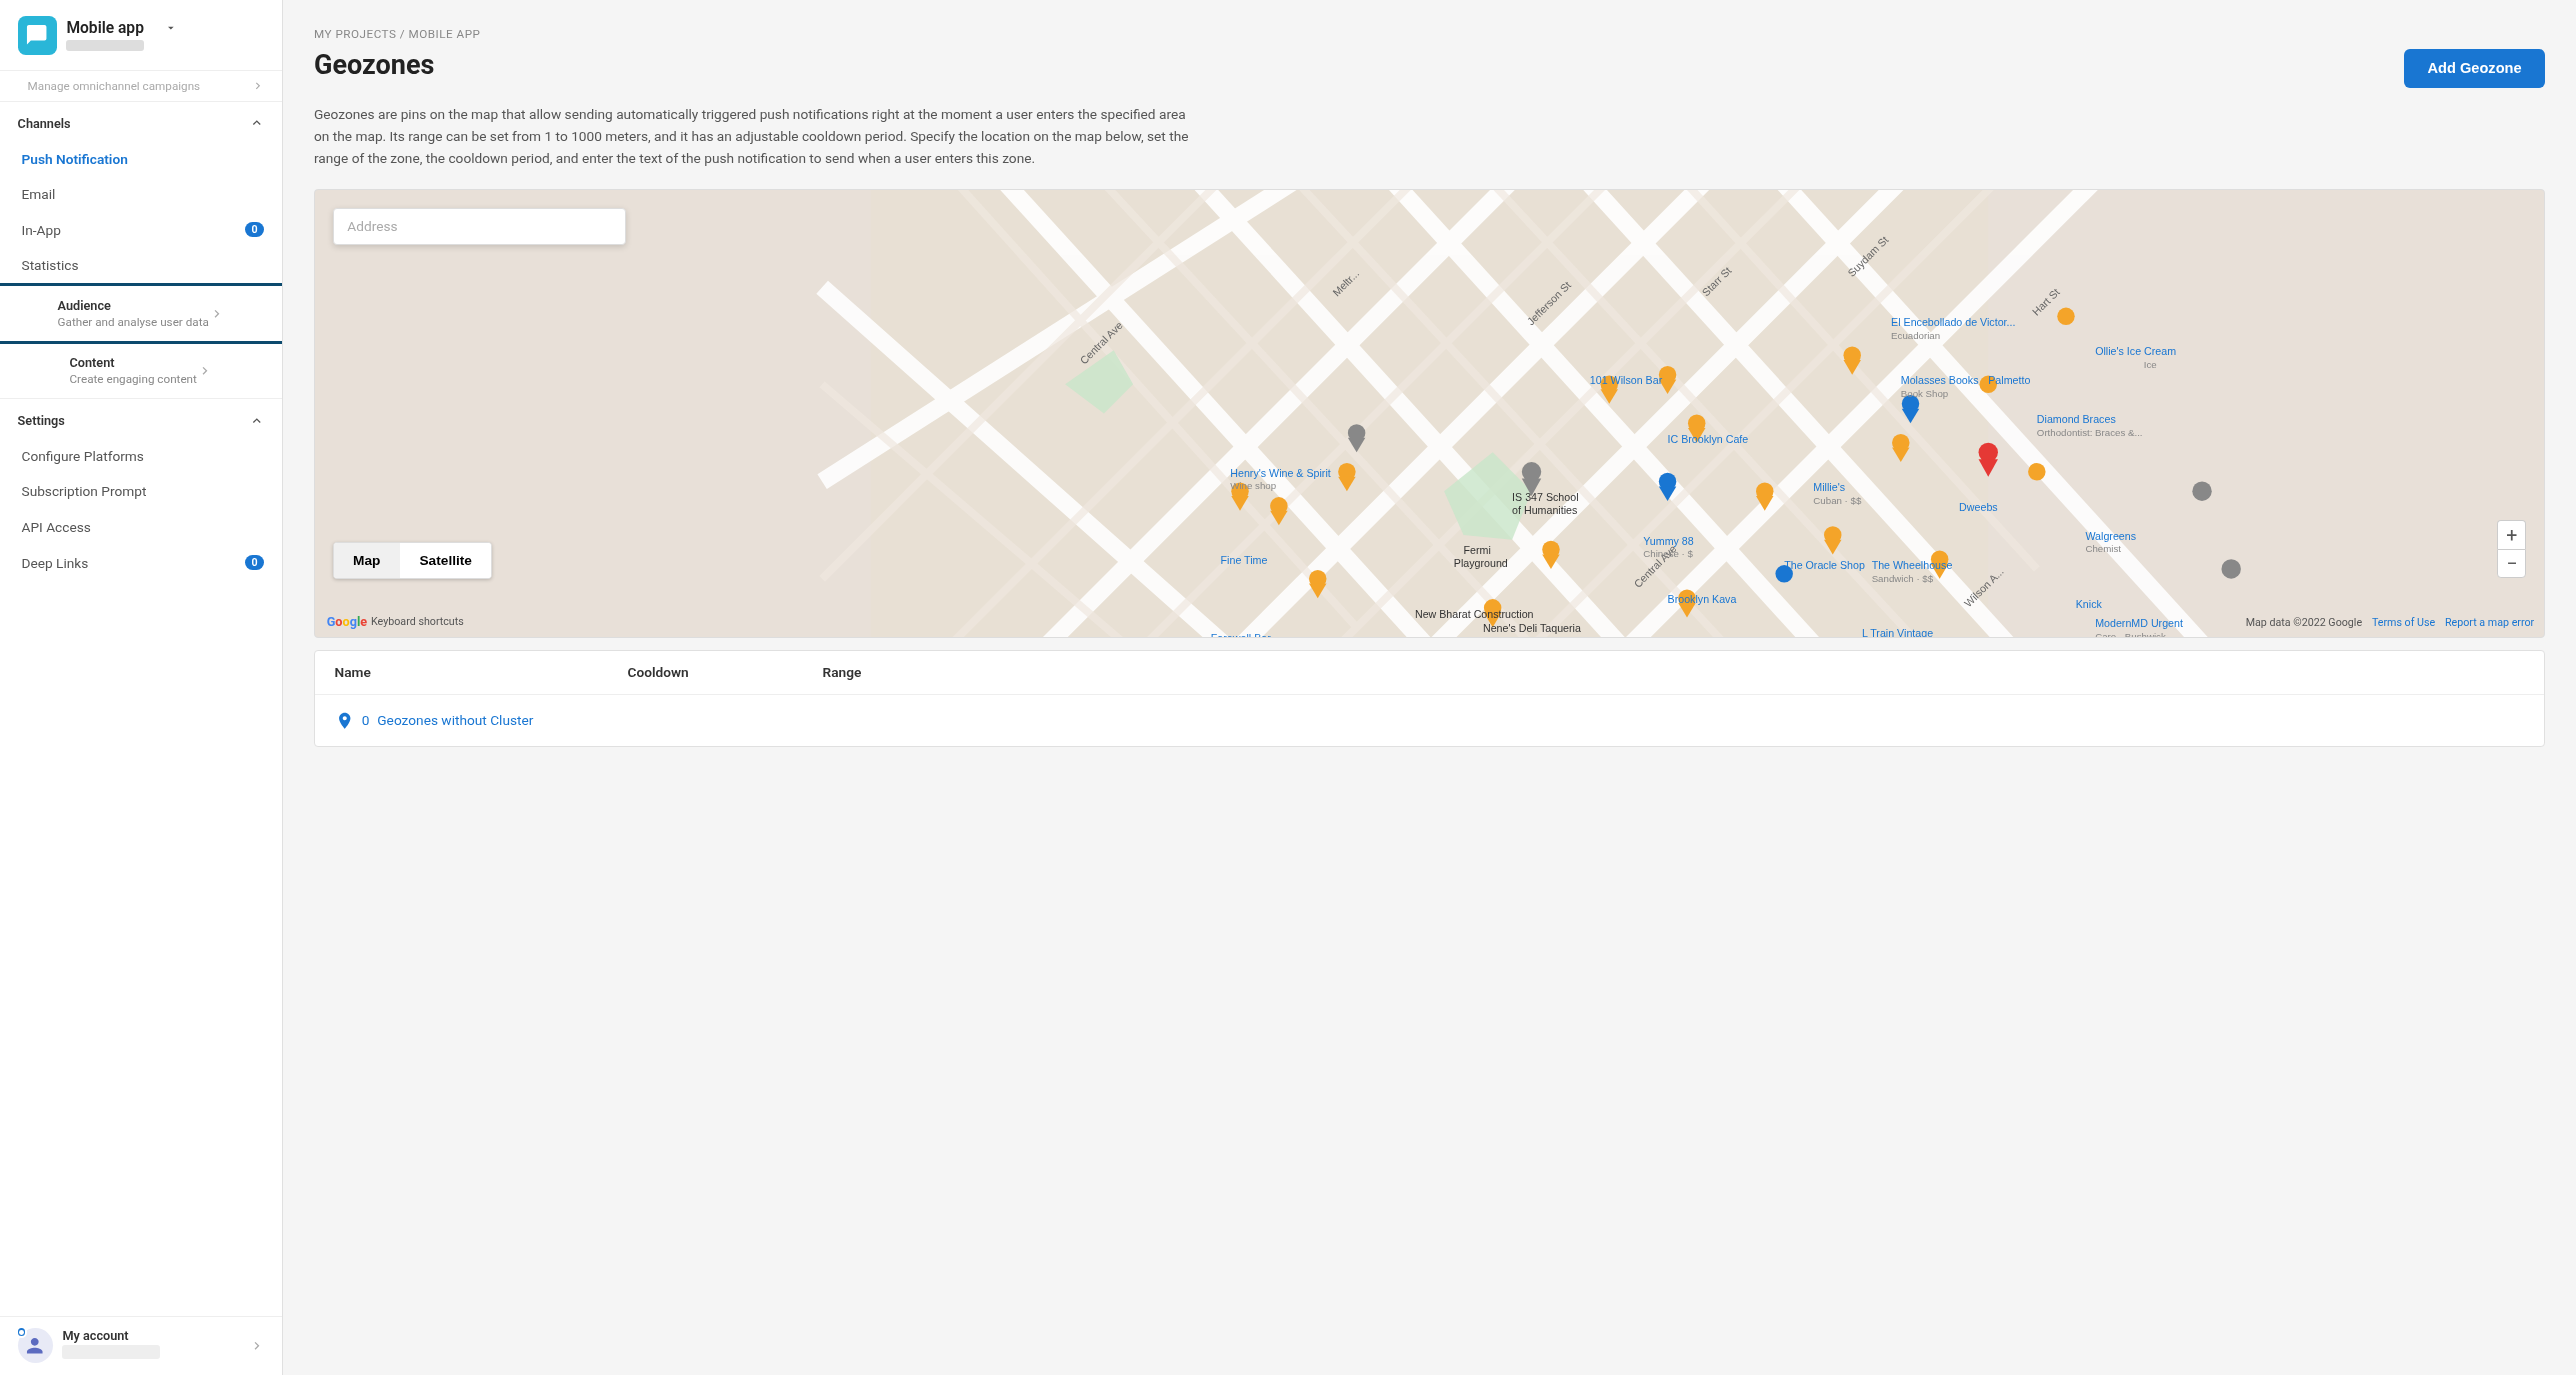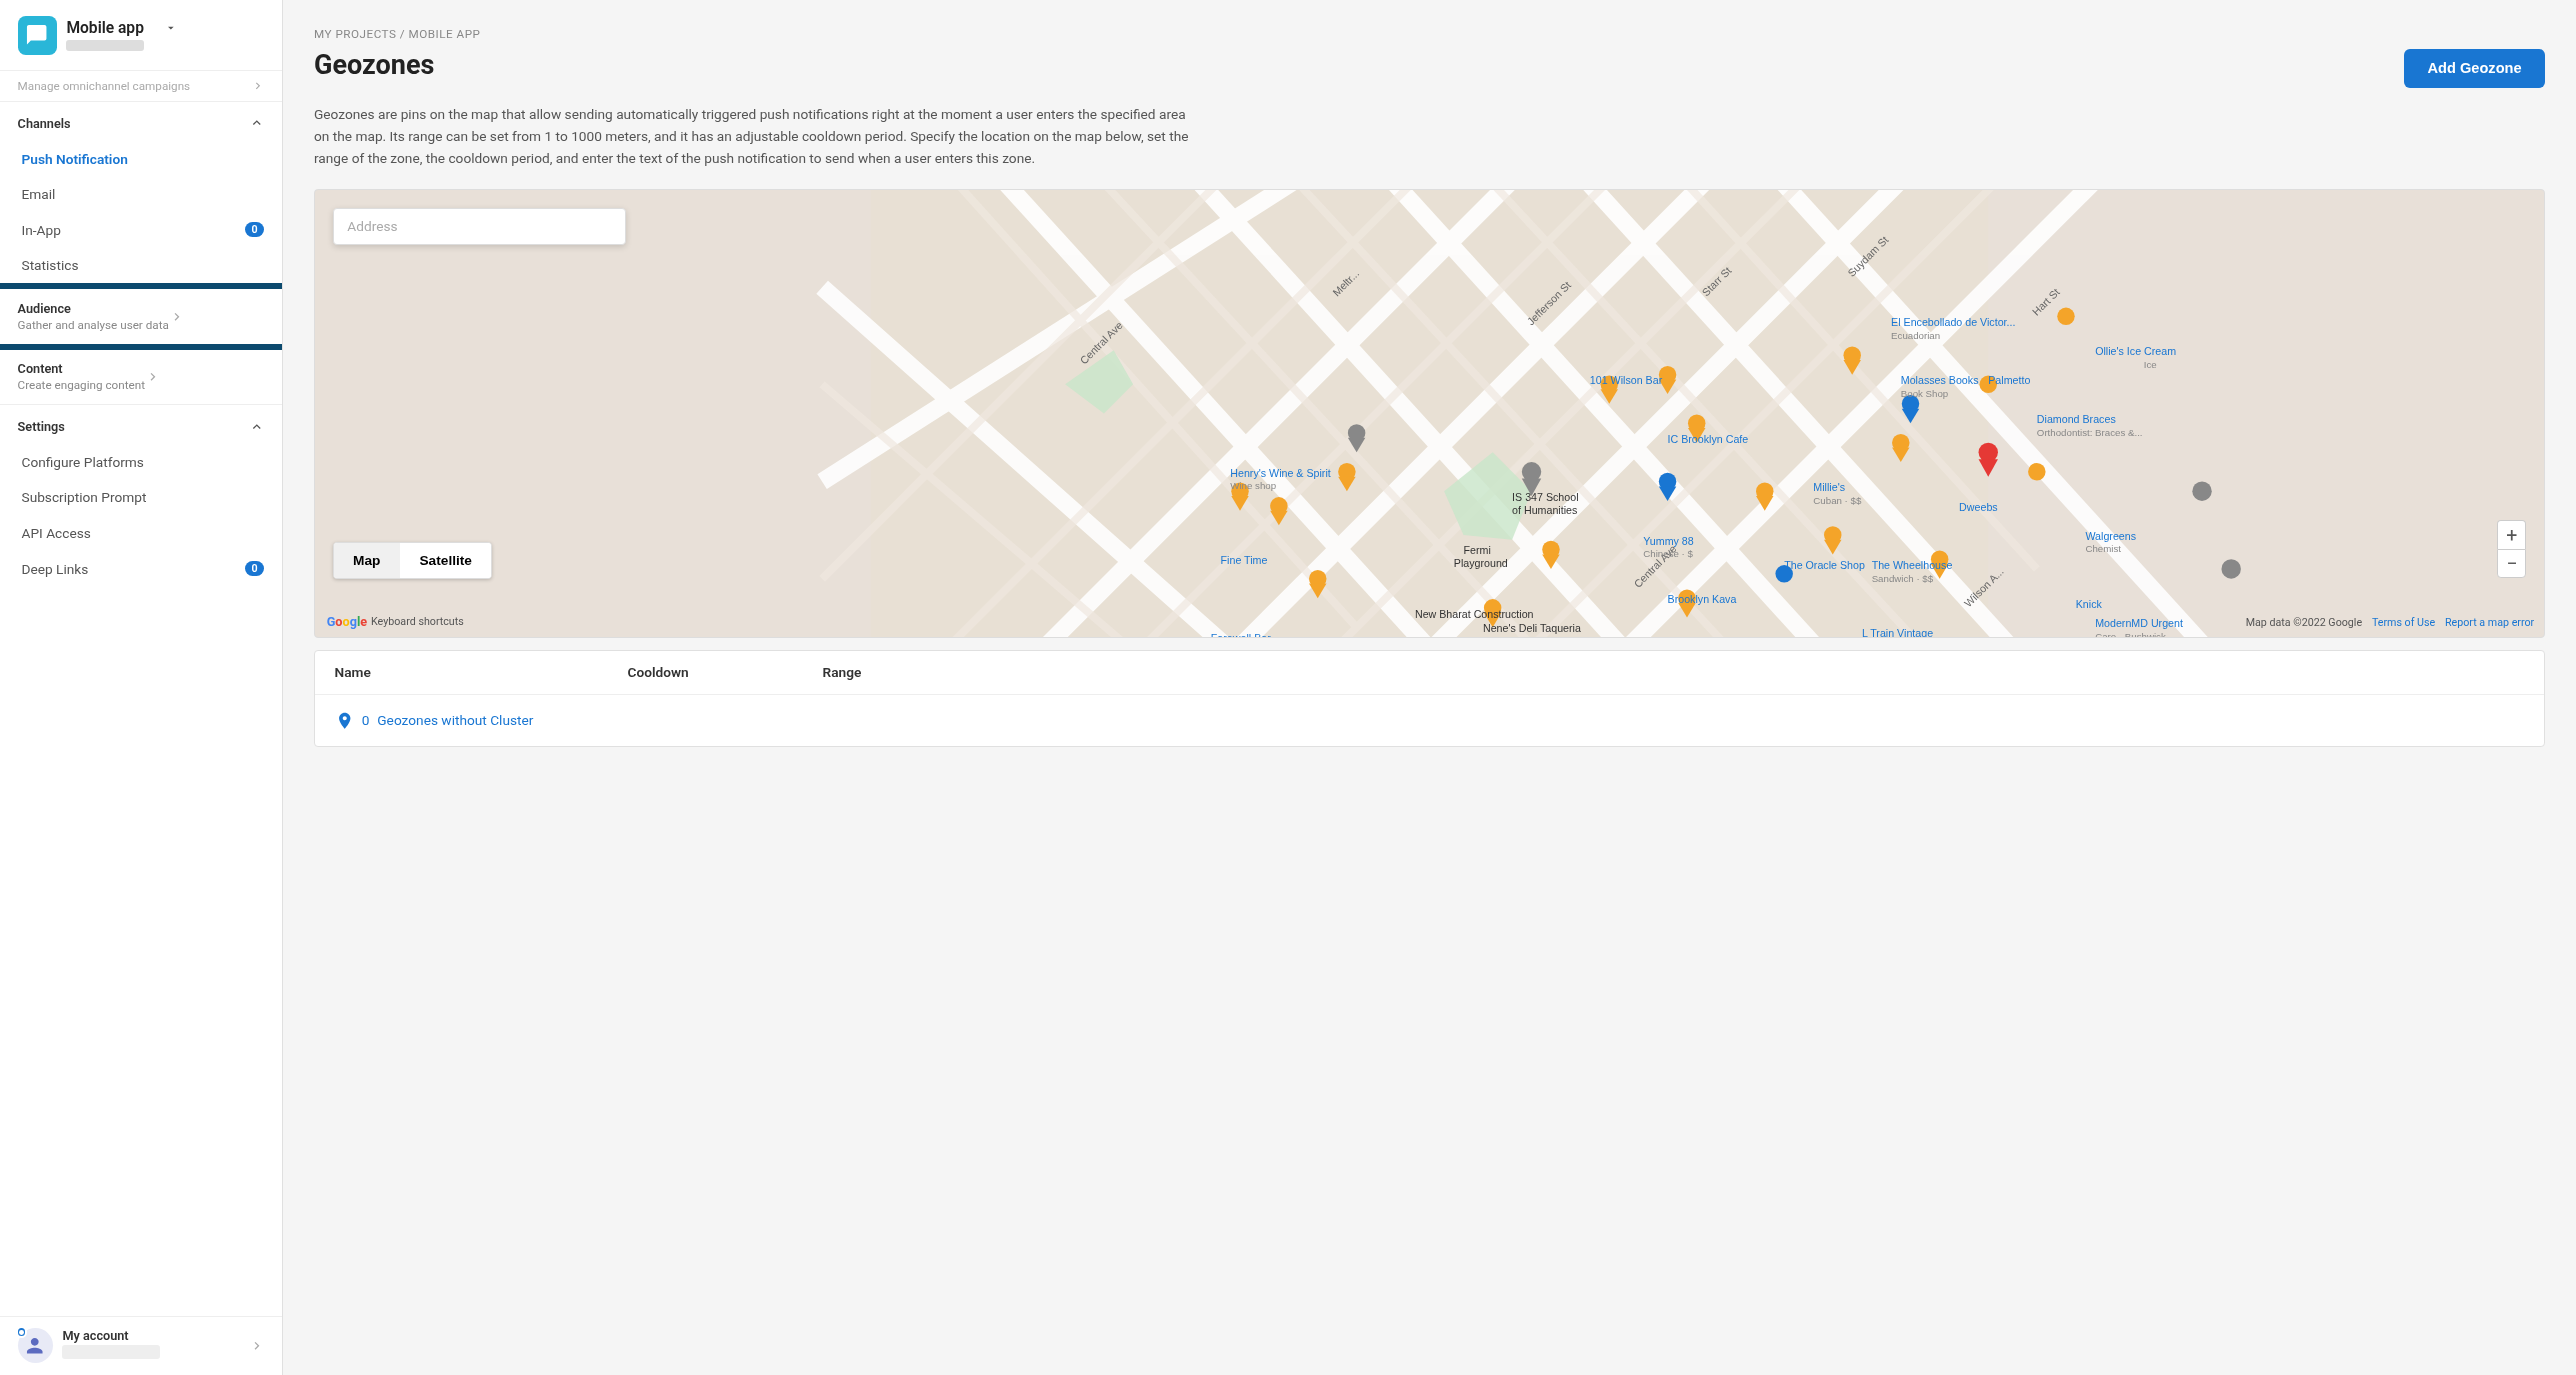--- a/index.html
+++ b/index.html
@@ -38,20 +38,21 @@
     }
     .sidebar-app-name svg { fill: #555; }
     .sidebar-app-sub {
       font-size: 11.7px; color: #aaa;
       background: #eee; border-radius: 2.9px; padding: 2px 5.9px;
     }
     .sidebar-manage {
       font-size: 11.7px; color: #888; padding: 7.8px 17.6px 7.8px;
       display: flex; justify-content: space-between; 
       cursor: pointer;
+      margin-left: 10px;
     }
     .sidebar-manage span { font-size: 11.7px; color: #aaa; }
 
     .sidebar-section {
       border-top: 1px solid #eee;
     }
     .sidebar-section-header {
       display: flex; justify-content: space-between; align-items: center;
       padding: 13.7px 17.6px 9.8px;
       font-size: 12.7px; font-weight: 600; color: #333;
@@ -66,24 +67,24 @@
     }
     .sidebar-item.active { color: #1976d2; font-weight: 600; }
     .sidebar-item-left { display: flex; align-items: center; gap: 7.8px; }
     .badge {
       background: #1976d2; color: white;
       font-size: 10.7px; border-radius: 9.8px;
       padding: 1px 6.8px; font-weight: 600;
     }
 
     .sidebar-section-row {
-      display: flex; align-items: center; justify-content: flex-start;
+      display: flex; align-items: center; justify-content: center;
       padding: 11.7px 17.6px;
       cursor: pointer;
-      border-top: 6px solid #0c4a6e;
+      border-top: 3px solid #0c4a6e;
     }
     .sidebar-section-row-left { }
     .sidebar-section-row-title { font-size: 12.7px; font-weight: 600; color: #333; }
     .sidebar-section-row-sub { font-size: 11.7px; color: #888; margin-top: 2px; }
     .sidebar-section-row svg { fill: #aaa; }
 
     .sidebar-footer {
       margin-top: auto;
       border-top: 1px solid #eee;
       padding: 11.7px 17.6px;

